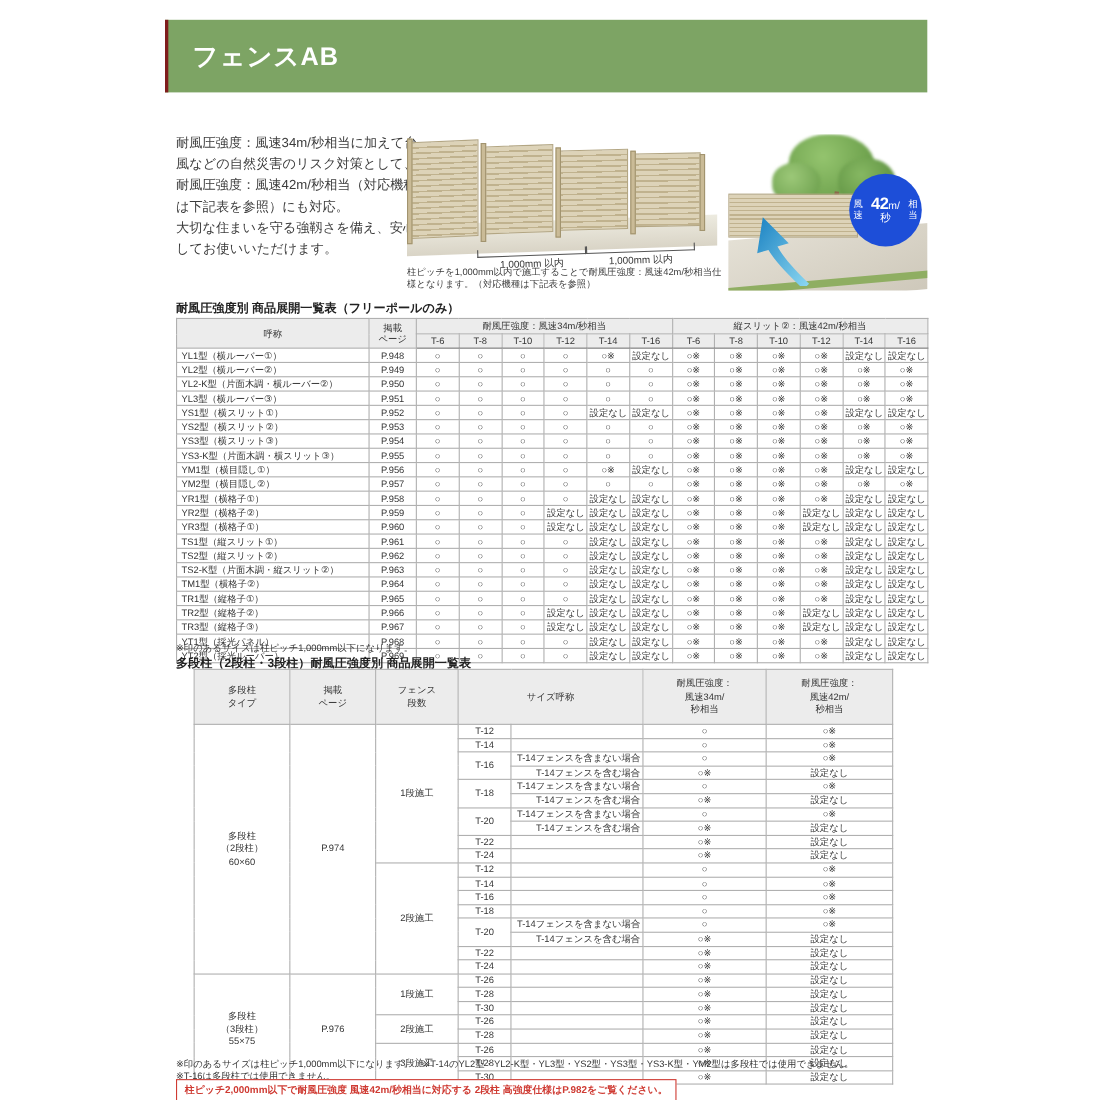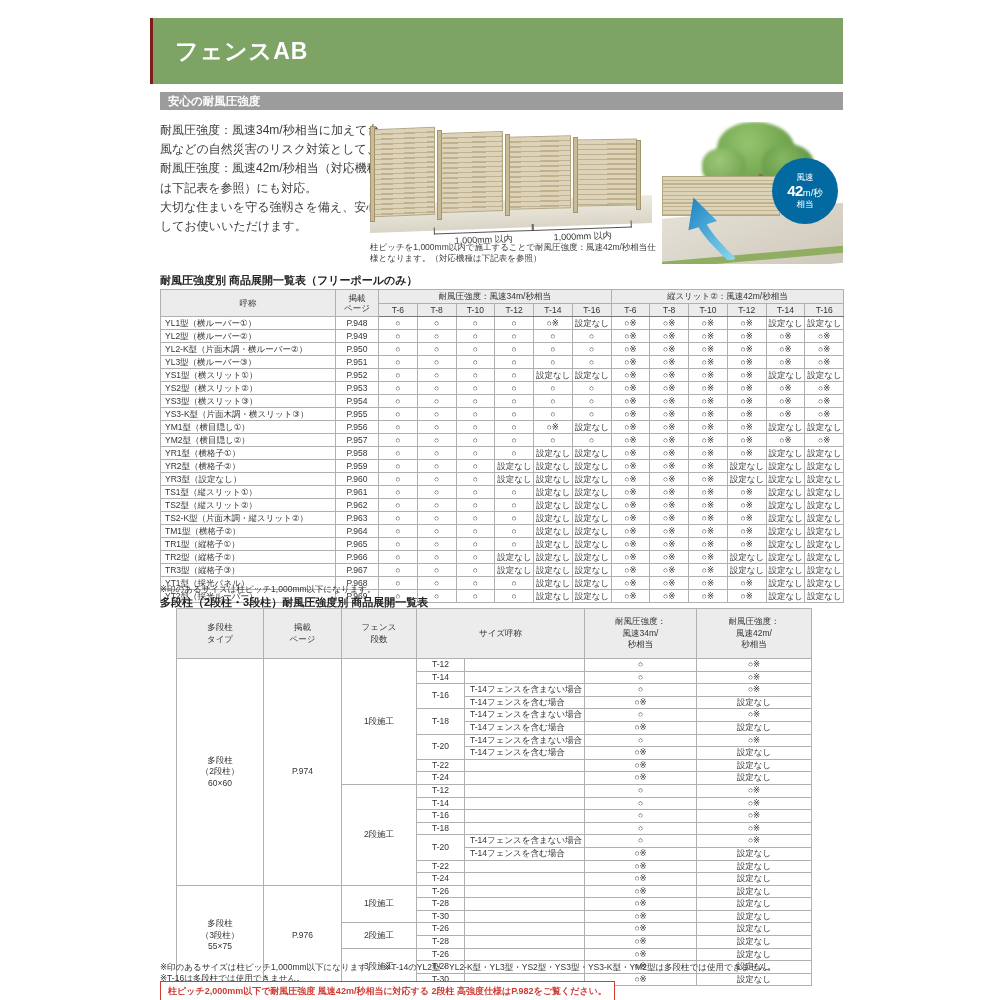--- a/index.html
+++ b/index.html
@@ -51,22 +51,22 @@
               background:#8fae62; transform:skewY(-5deg); }
   .fr-fence { position:absolute; left:0; top:54px; width:118px; height:40px; border:1px solid #b3a683;
               background:repeating-linear-gradient(180deg,#ddd3b8 0px,#ddd3b8 2.6px,#c0b28e 2.6px,#c0b28e 3.8px); }
   .tree { position:absolute; border-radius:48% 52% 55% 45%; filter:blur(1.5px); }
   .tb1 { left:55px; top:0;    width:78px; height:58px; background:radial-gradient(circle at 40% 35%, #94c46e, #5f9440); }
   .tb2 { left:100px;top:22px; width:52px; height:42px; background:radial-gradient(circle at 40% 35%, #86b862, #55883a); }
   .tb3 { left:40px; top:26px; width:44px; height:36px; background:radial-gradient(circle at 40% 35%, #9cc878, #669a47); }
   .trunk { position:absolute; left:96px; top:52px; width:4px; height:16px; background:#8a6b4a; transform:rotate(6deg); }
   .arrow-svg { position:absolute; left:12px; top:56px; width:82px; height:82px; }
   .fr-badge { position:absolute; right:5px; top:36px; width:66px; height:66px; border-radius:50%;
-              background:#0369a1; color:#fff; display:flex; flex-direction:column;
-              align-items:center; justify-content:center; line-height:1.15; }
+              background:#1d4ed8; color:#fff; display:flex; flex-direction:row;
+              align-items:center; justify-content:center; line-height:1.15; text-align:center; }
   .b-small { font-size:8.5px; }
   .b-mid { font-size:9.5px; }
   .b-big { font-size:15px; font-weight:bold; letter-spacing:-0.5px; }
 
   
   .tbl-title { position:absolute; font-size:11px; font-weight:bold; color:#222; }
   .t1-title { left:160px; top:273px; }
   .t2-title { left:160px; top:595px; }
   table.tbl { border-collapse:collapse; table-layout:fixed; border:1.5px solid #666; background:#fff; }
   .tbl th, .tbl td { border:1px solid #b0b0b0; padding:0 2px; text-align:center;
@@ -79,39 +79,38 @@
   #table1 td { height:12px; line-height:12px; font-size:8.5px; }
   #table1 .cname { text-align:left; padding-left:4px; }
   .ghead { font-weight:bold; }
   .gsep { border-left:1.5px solid #828282 !important; }
   #table1 thead tr.hrow2 th { border-bottom:1.2px solid #777; }
 
   #table2 { position:absolute; left:176px; top:608px; width:635px; }
   #table2 th { font-size:8.5px; line-height:1.35; height:50px; }
   #table2 td { height:11.6px; line-height:11.6px; font-size:8.5px; }
   #table2 .ctype, #table2 .cstage { white-space:pre-line; line-height:1.35; }
-  #table2 .ccond { text-align:left; padding-left:5px; }
+  #table2 .ccond { text-align:right; padding-left:5px; }
   tr.ssep td { border-top:1.4px solid #828282; }
   tr.grsep td { border-top:1.6px solid #555; }
 
   .fn1 { position:absolute; left:160px; top:584px; font-size:8.5px; color:#333; }
   .notes { position:absolute; left:160px; top:962px; font-size:8.5px; line-height:1.3; color:#333; }
   .red-note { position:absolute; left:160px; top:981px; border:1px solid #cf3b33; color:#cf3b33;
               font-size:9px; font-weight:bold; padding:2.5px 7px; background:#fff; }
 </style>
 </head>
 <body>
 
 <div id="page">
 
   <div class="header-band">
     <div class="header-title">フェンスAB</div>
   </div>
 
-  <div class="section-bar">安心の耐風圧強度</div>
 
   <div class="intro">耐風圧強度：風速34m/秒相当に加えて台風などの自然災害のリスク対策として、耐風圧強度：風速42m/秒相当（対応機種は下記表を参照）にも対応。
 大切な住まいを守る強靱さを備え、安心してお使いいただけます。</div>
 
   <div class="fig-left">
     <div class="fence-wrap">
       <div class="fl-ground"></div>
       <div class="panel p1"></div>
       <div class="panel p2"></div>
       <div class="panel p3"></div>
@@ -387,21 +386,21 @@
           <td>設定なし</td>
           <td>設定なし</td>
           <td class="gsep">○※</td>
           <td>○※</td>
           <td>○※</td>
           <td>設定なし</td>
           <td>設定なし</td>
           <td>設定なし</td>
         </tr>
         <tr>
-          <td class="cname">YR3型（設定なし）</td>
+          <td class="cname">YR3型（横格子①）</td>
           <td>P.960</td>
           <td class="gsep">○</td>
           <td>○</td>
           <td>○</td>
           <td>設定なし</td>
           <td>設定なし</td>
           <td>設定なし</td>
           <td class="gsep">○※</td>
           <td>○※</td>
           <td>○※</td>

